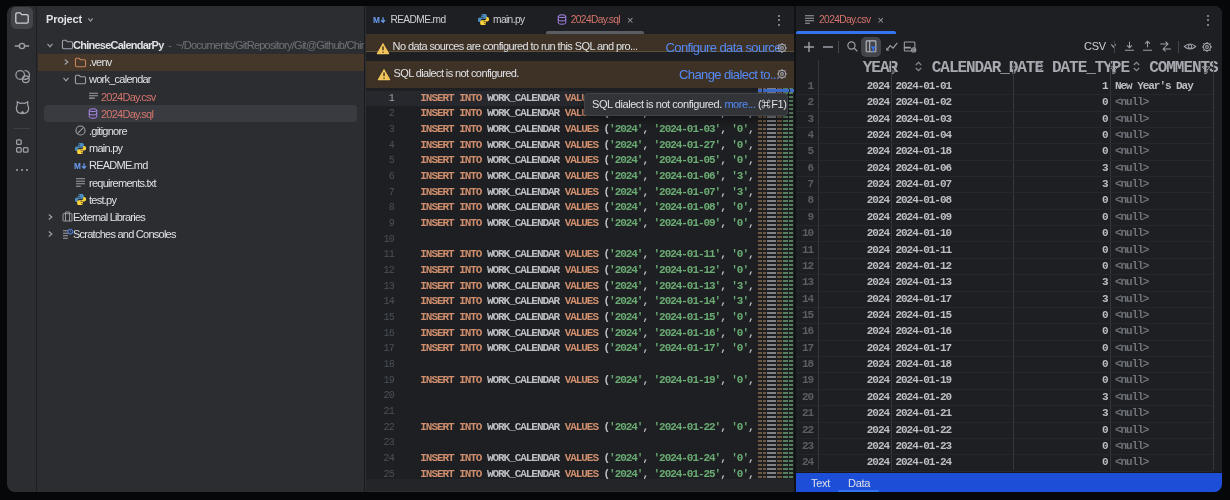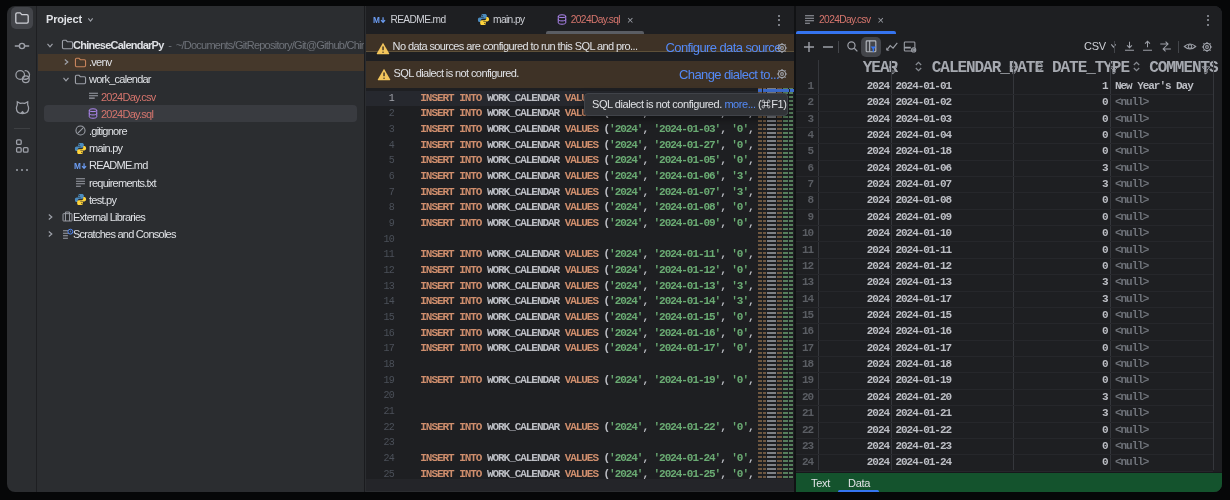--- a/index.html
+++ b/index.html
@@ -83,21 +83,21 @@
   font-weight:bold; color:#BCBEC4; border-bottom:1px solid #26272B; }
 .tr span { position:absolute; top:0; height:16.37px; line-height:15.7px; }
 .rn { left:0; width:17px; text-align:right; color:#5A5D63; }
 .cy { left:0; width:93px; text-align:right; }
 .cd { left:99.5px; }
 .ct { left:0; width:311.5px; text-align:right; }
 .cw, .cn { left:319px; }
 .cn { color:#6F737A; }
 
 #rbottom { position:absolute; left:0; top:466px; width:100%; height:19.5px;
-  background:#14532d; border-top:1px solid #17181B; }
+  background:#1d4ed8; border-top:1px solid #17181B; }
 #rbottom .lbl { position:absolute; top:0; height:19px; display:flex; align-items:center;
   color:#DFE1E5; font-size:11px; letter-spacing:-0.3px; }
 </style></head>
 <body>
 <div id="win">
   <div id="iconbar">
     <div class="lbi on" style="top:1px">
         <svg width="16" height="16" viewBox="0 0 16 16" fill="none" stroke="#CED0D6" stroke-width="1.3">
           <path d="M1.8 4.2 Q1.8 2.8 3.2 2.8 L6.2 2.8 L7.8 4.6 L12.8 4.6 Q14.2 4.6 14.2 6 L14.2 11.8 Q14.2 13.2 12.8 13.2 L3.2 13.2 Q1.8 13.2 1.8 11.8 Z"></path>
         </svg>

